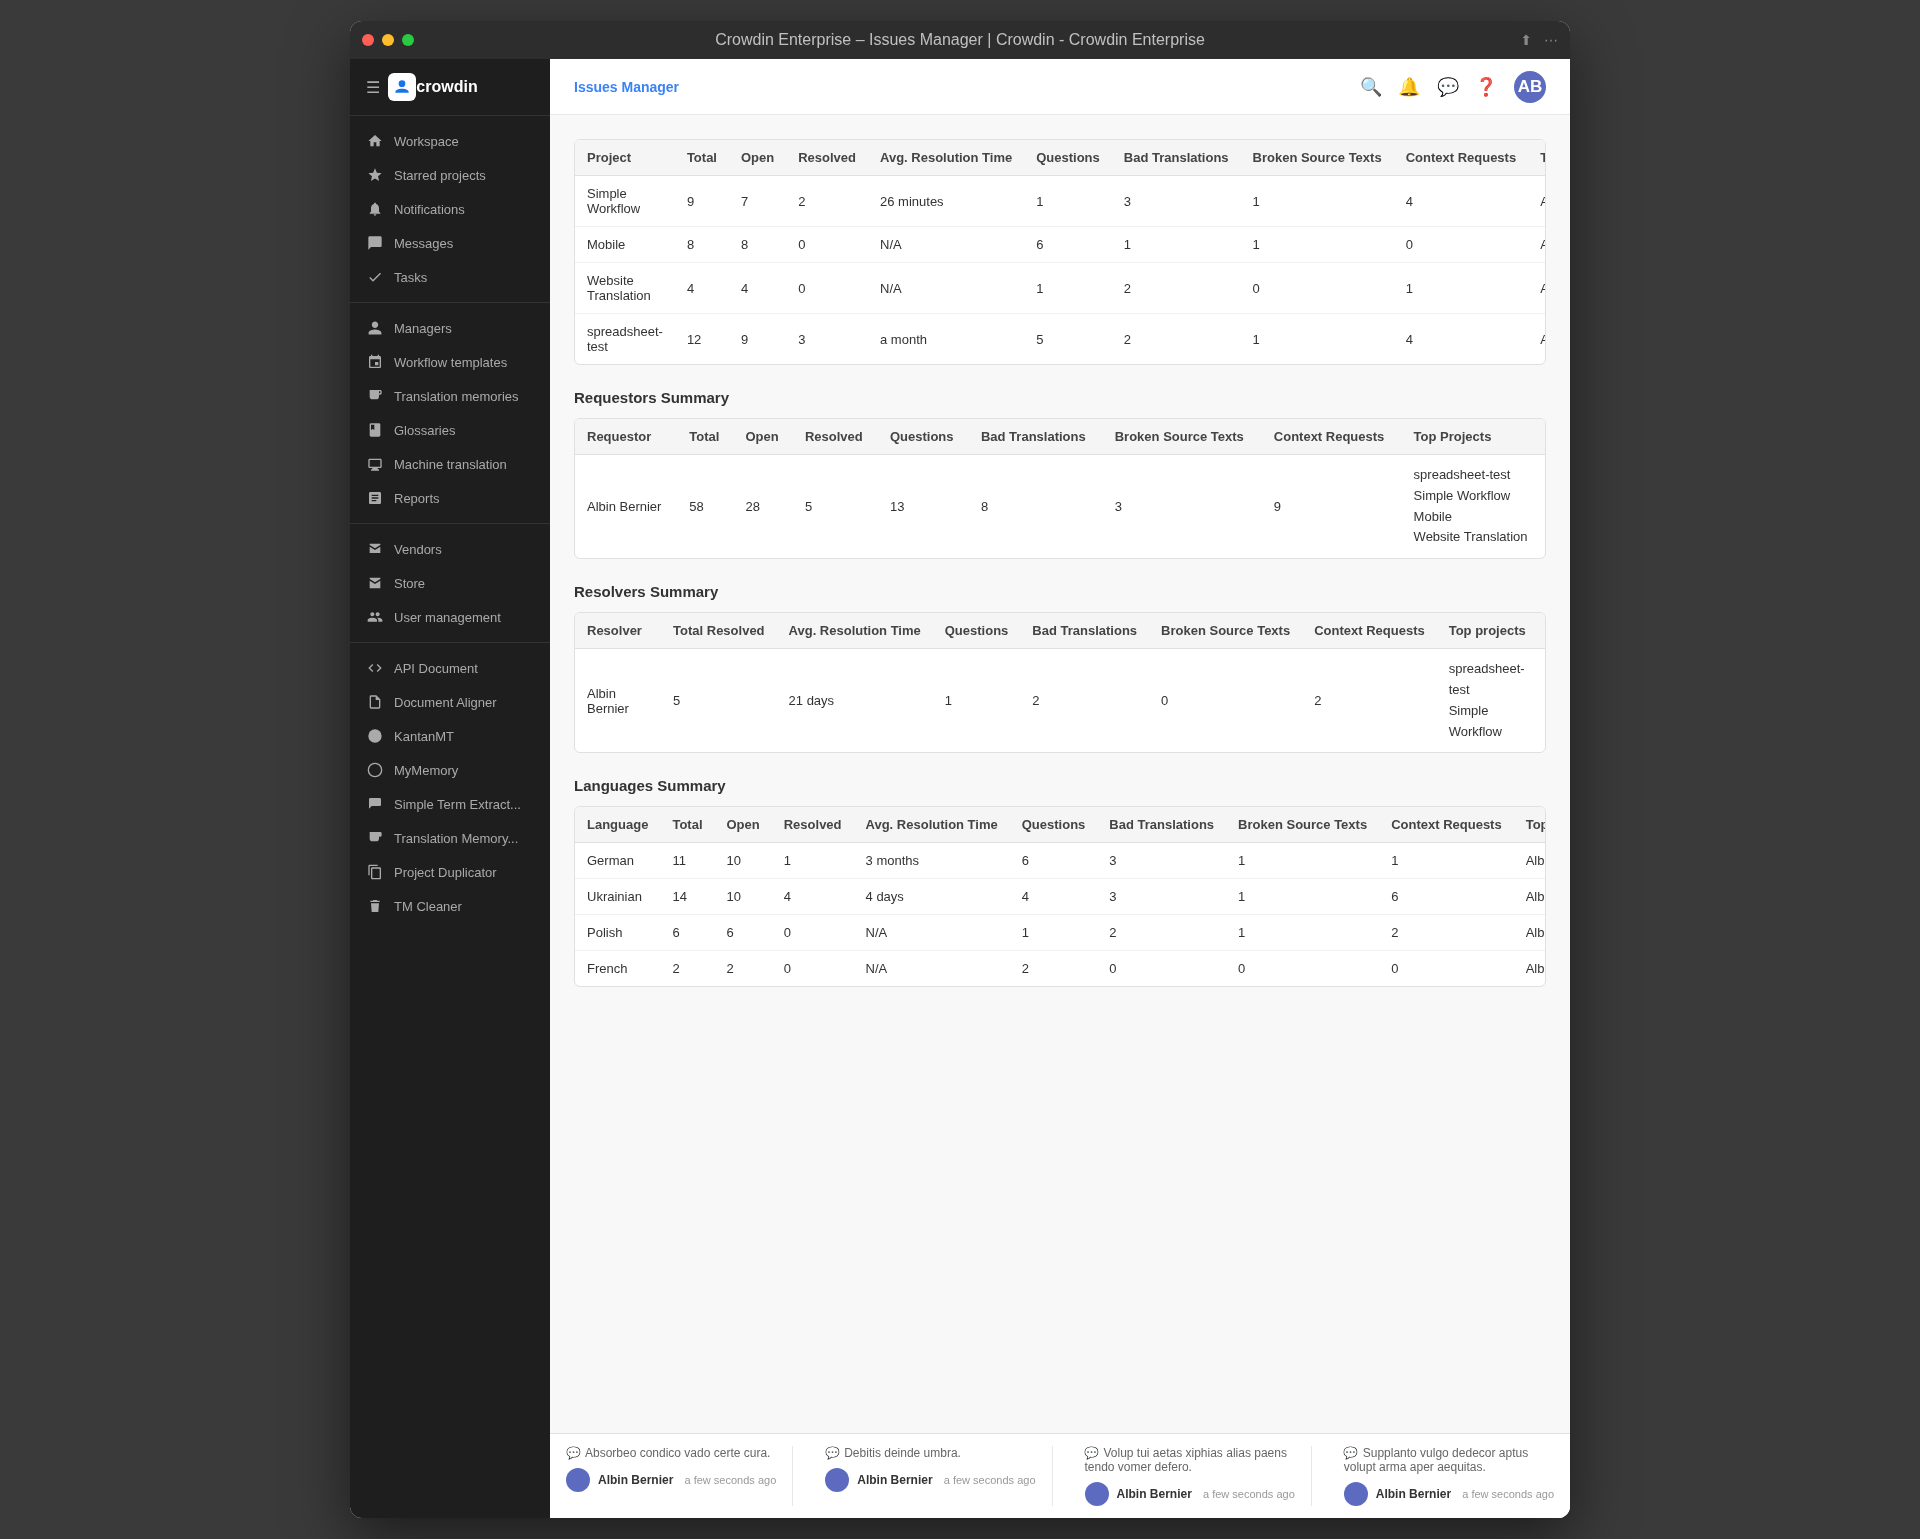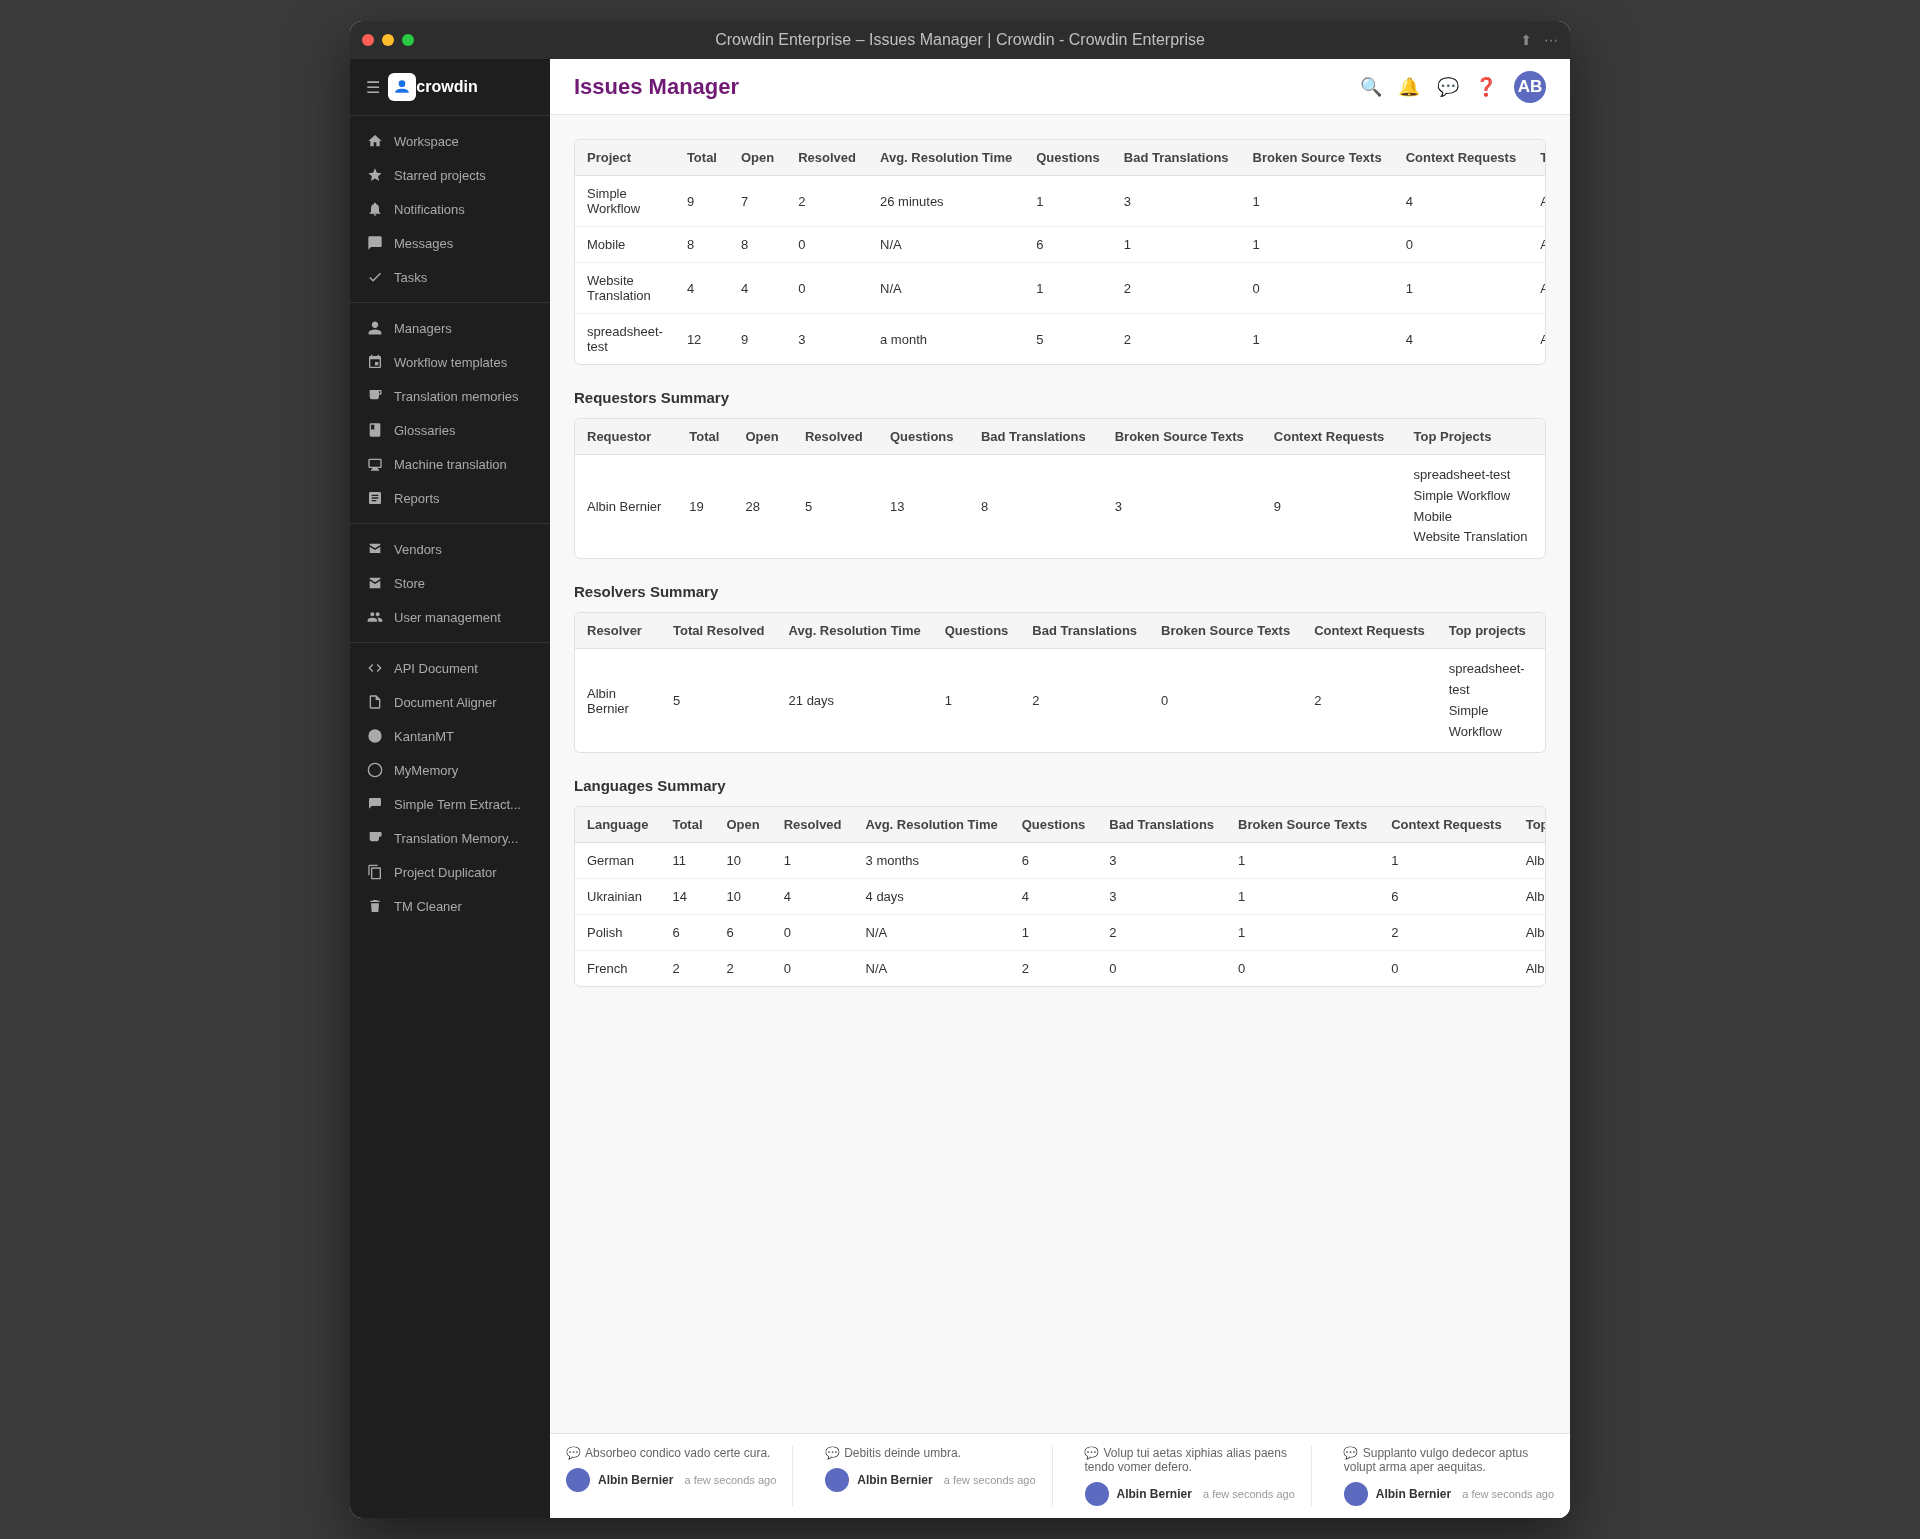--- a/index.html
+++ b/index.html
@@ -32,21 +32,21 @@
     .sidebar-item { display: flex; align-items: center; gap: 10px; padding: 8px 16px; cursor: pointer; color: #aaa; font-size: 13px; }
     .sidebar-item-icon { width: 18px; height: 18px; display: flex; align-items: center; justify-content: center; flex-shrink: 0; }
     .sidebar-item-icon svg { width: 16px; height: 16px; fill: currentColor; }
     .sidebar-divider { height: 1px; background: #333; margin: 8px 0; }
 
     
     .main { flex: 1; display: flex; flex-direction: column; background: #f8f8f8; overflow: hidden; }
 
     
     .header { background: #fff; height: 56px; display: flex; align-items: center; padding: 0 24px; border-bottom: 1px solid #e8e8e8; flex-shrink: 0; }
-    .header-title { font-size: 22px; font-weight: 600; color: #701a75; flex: 1; }
+    .header-title { font-size: 14px; font-weight: 600; color: #3b82f6; flex: 1; }
     .header-actions { display: flex; align-items: center; gap: 16px; }
     .header-icon { color: #666; cursor: pointer; font-size: 18px; }
     .avatar { width: 32px; height: 32px; border-radius: 50%; background: #5c6bc0; display: flex; align-items: center; justify-content: center; color: #fff; font-size: 17px; font-weight: 600; }
 
     
     .content { flex: 1; overflow-y: auto; padding: 24px; }
 
     .section-title { font-size: 18px; font-weight: 600; color: #222; margin-bottom: 16px; }
     .section-subtitle { font-size: 15px; font-weight: 600; color: #333; margin-bottom: 12px; margin-top: 24px; }
 
@@ -389,21 +389,21 @@
                 <th>Questions</th>
                 <th>Bad Translations</th>
                 <th>Broken Source Texts</th>
                 <th>Context Requests</th>
                 <th>Top Projects</th>
               </tr>
             </thead>
             <tbody id="requestors-tbody">
                 <tr>
       <td>Albin Bernier</td>
-      <td>19</td>
+      <td>58</td>
       <td>28</td>
       <td>5</td>
       <td>13</td>
       <td>8</td>
       <td>3</td>
       <td>9</td>
       <td style="line-height:1.6">spreadsheet-test<br>Simple Workflow<br>Mobile<br>Website Translation</td>
     </tr>
               </tbody>
           </table>

